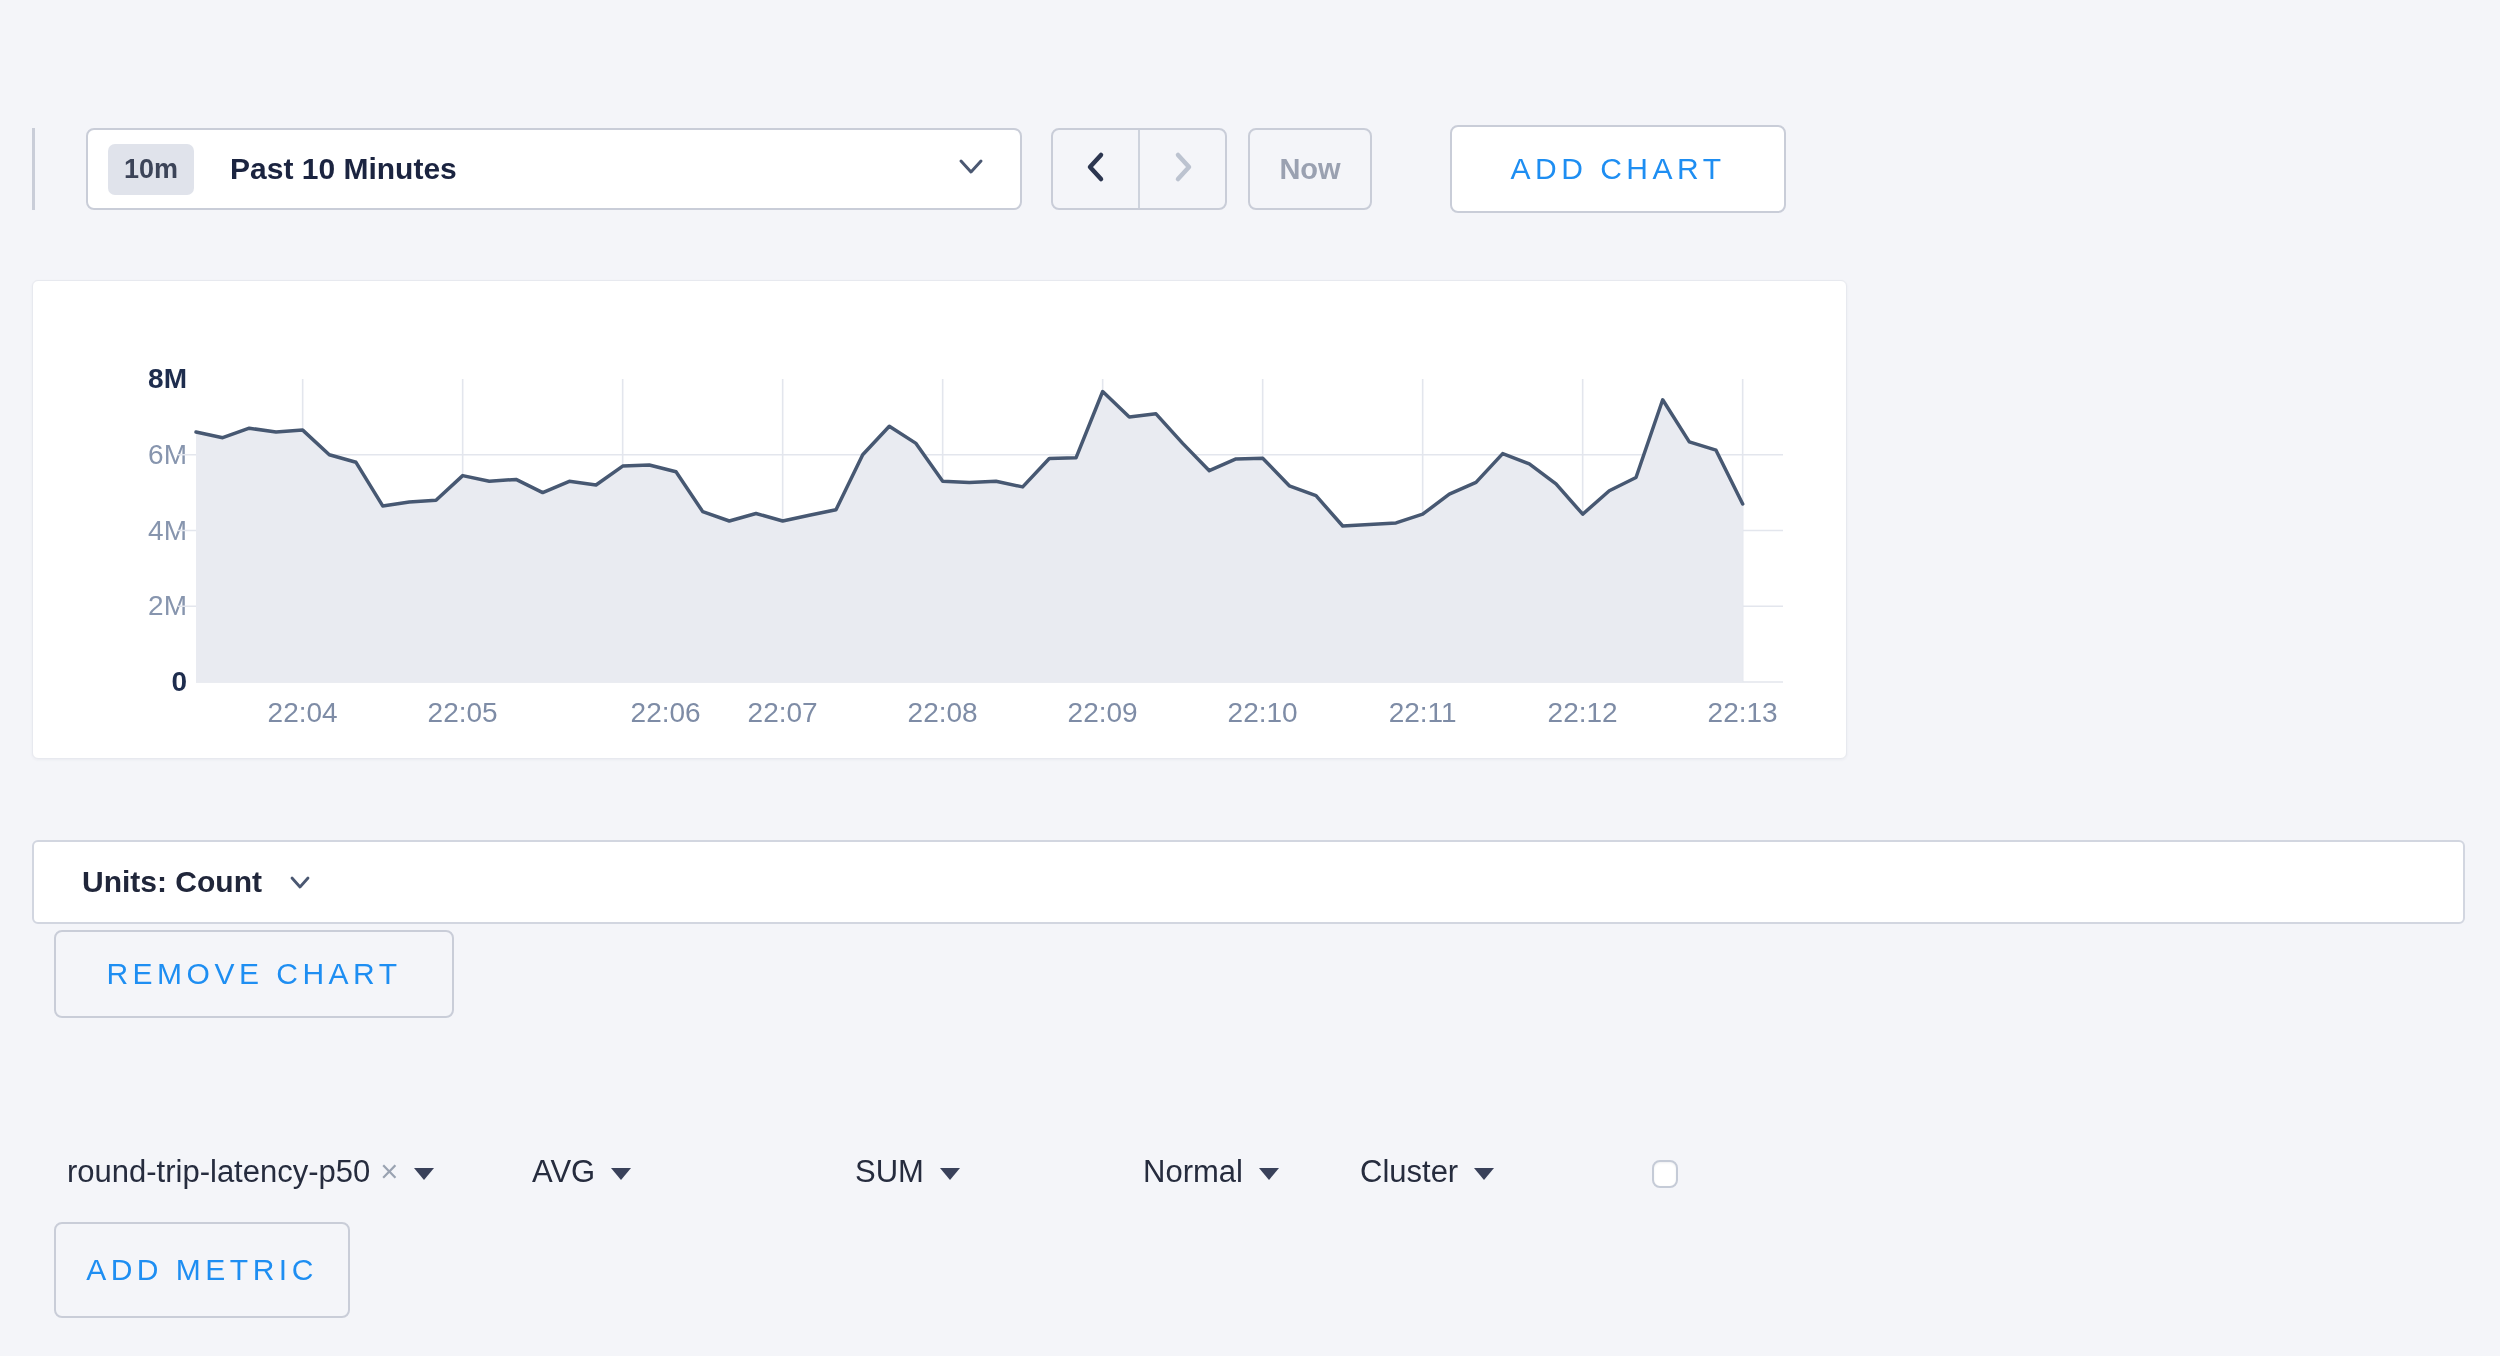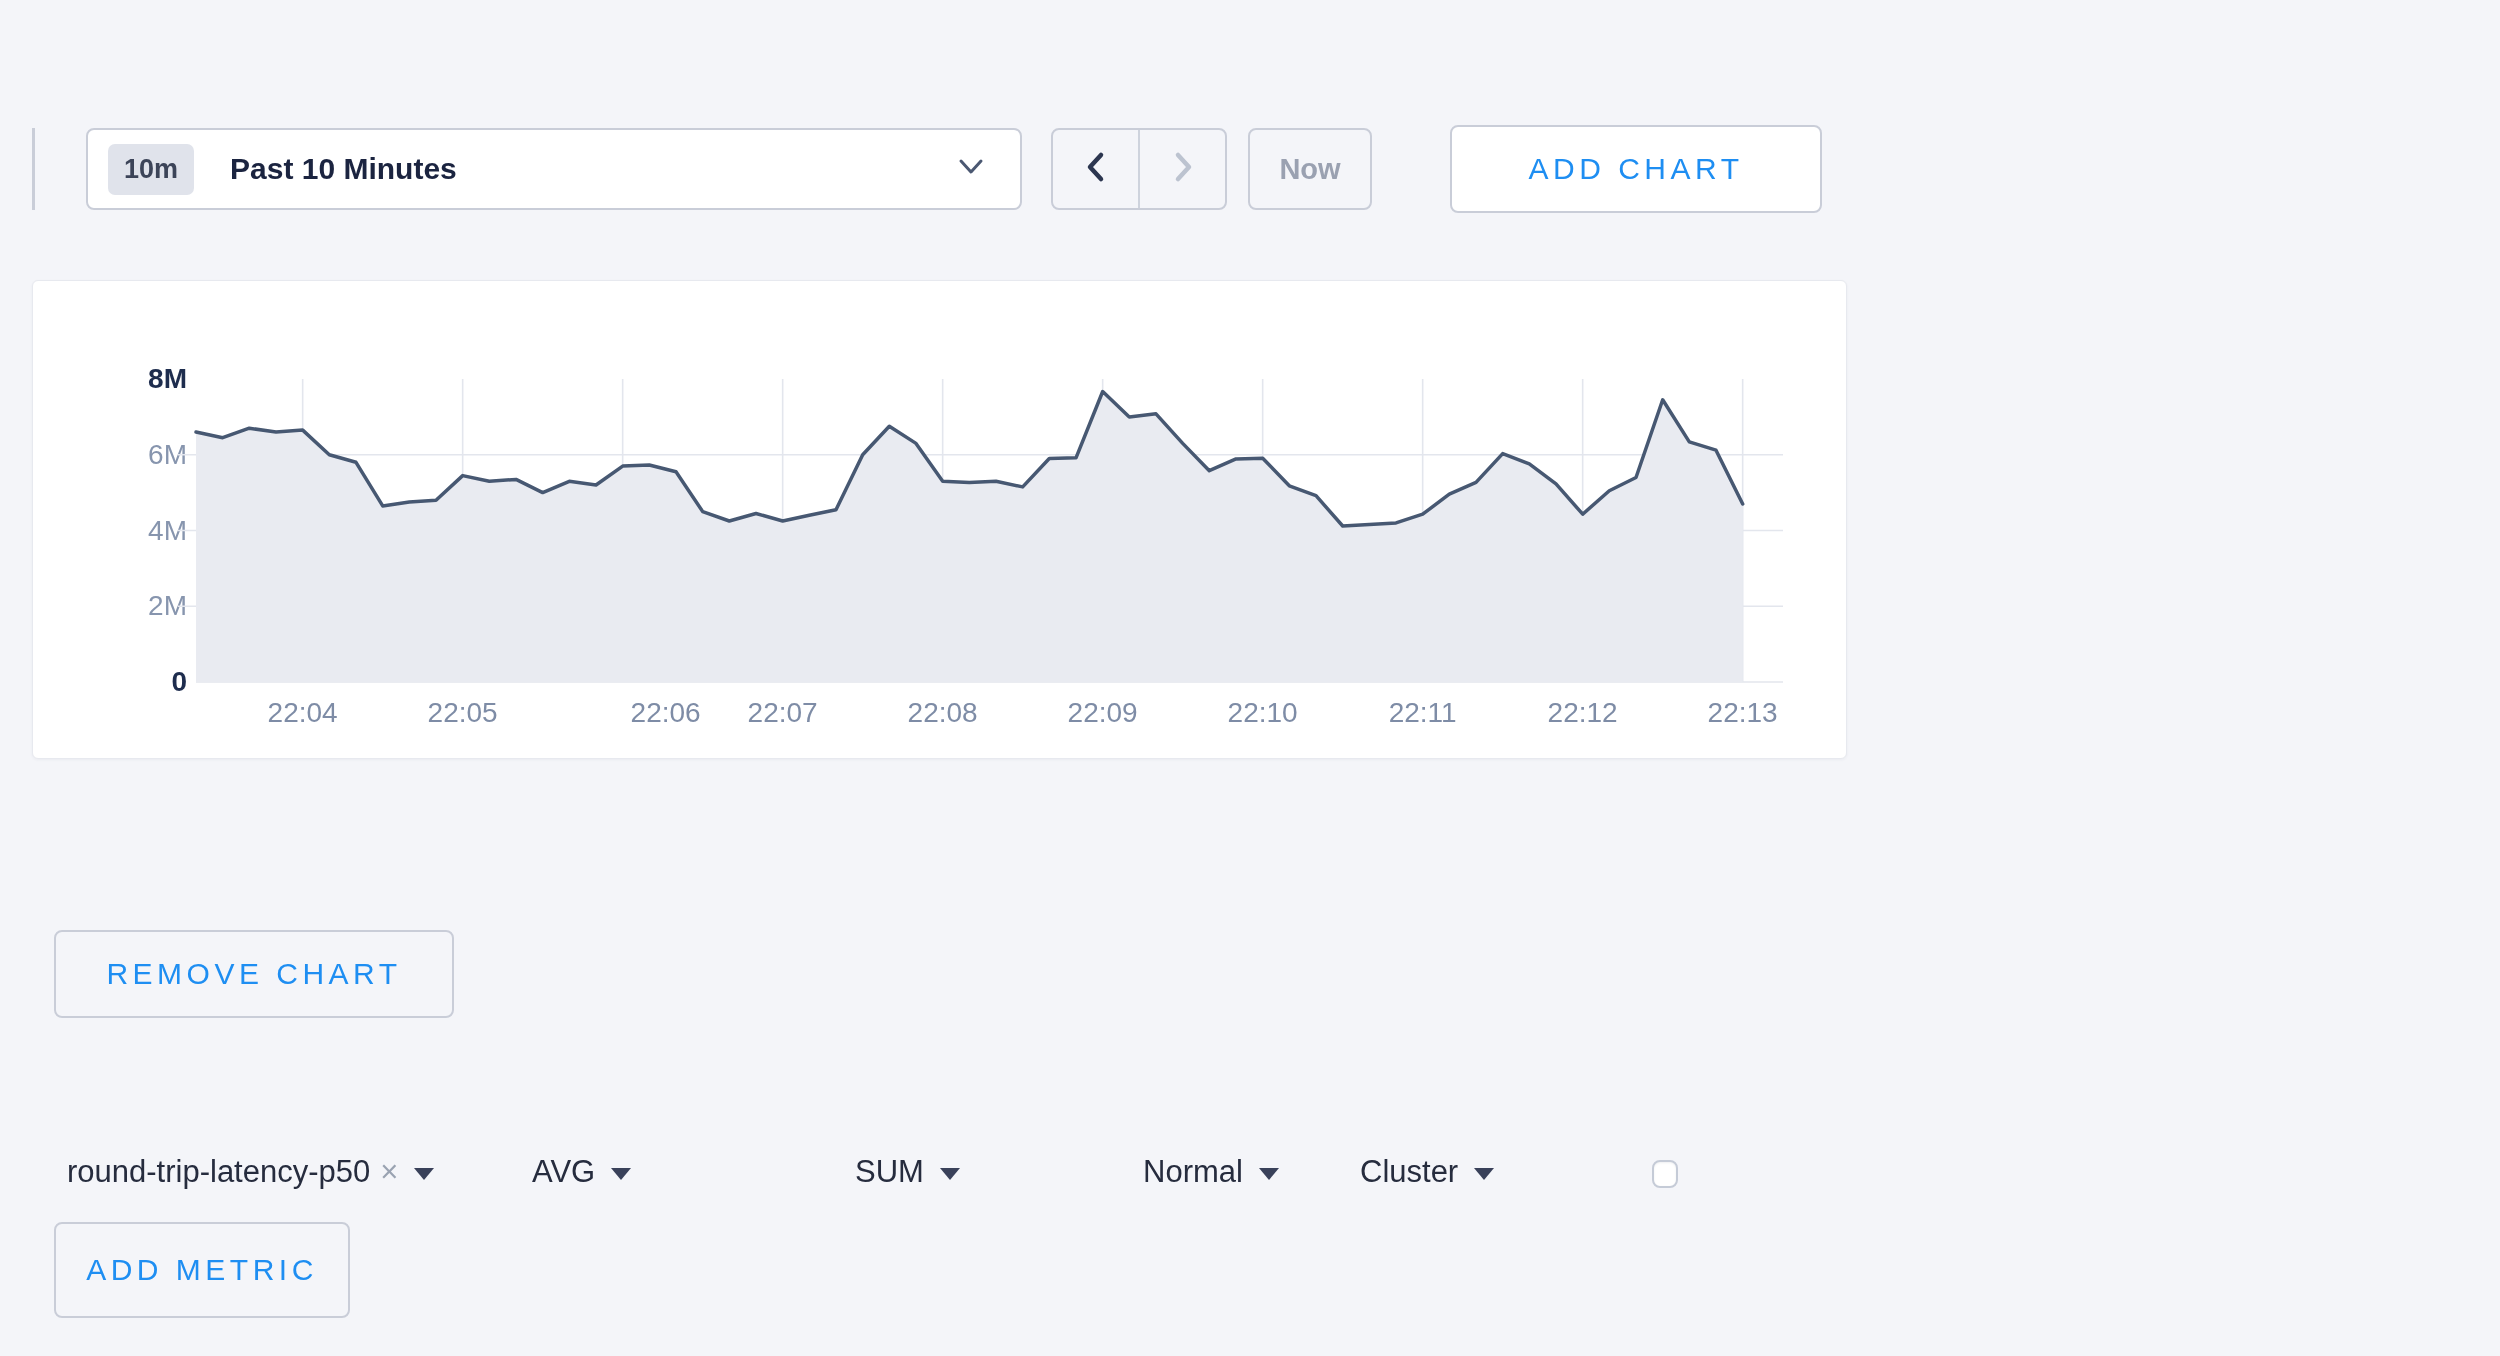--- a/index.html
+++ b/index.html
@@ -16,21 +16,21 @@
   .time-label { margin-left:36px; font-size:30px; font-weight:700; color:#1b2440; }
   .spacer { flex:1; }
 
   .nav-group { position:absolute; left:1051px; top:128px; width:176px; height:82px; border:2px solid #c9cdd8; border-radius:8px; display:flex; }
   .nav-half { flex:1; display:flex; align-items:center; justify-content:center; cursor:pointer; }
   .nav-half + .nav-half { border-left:2px solid #ced3dd; }
 
   .now-btn { position:absolute; left:1248px; top:128px; width:124px; height:82px; border:2px solid #c9cdd8; border-radius:8px; display:flex; align-items:center; justify-content:center; font-size:29px; font-weight:700; color:#9aa1b1; cursor:default; }
 
   .btn-blue { border:2px solid #c9cdd8; border-radius:8px; display:flex; align-items:center; justify-content:center; color:#1e8ef2; font-size:30px; font-weight:500; letter-spacing:4.5px; cursor:pointer; background:transparent; }
-  .add-chart-btn { position:absolute; left:1450px; top:125px; width:372px; height:88px; background:#fff; }
+  .add-chart-btn { position:absolute; left:1450px; top:125px; width:336px; height:88px; background:#fff; }
 
   
   .chart-card { position:absolute; left:32px; top:280px; width:1815px; height:479px; background:#fff; border:1px solid #e7e9ef; border-radius:6px; box-shadow:0 1px 3px rgba(40,50,80,.05); }
   .plot { position:absolute; left:163px; top:98px; width:1587px; height:303px; }
   .plot svg { overflow:visible; display:block; }
   .y-labels span { position:absolute; transform:translateY(-50%); font-size:28px; color:#8795ae; text-align:right; width:110px; right:1659px; }
   .y-labels span.strong { color:#1e2d4e; font-weight:700; }
   .x-labels span { position:absolute; transform:translateX(-50%); top:416px; font-size:28px; color:#7e8ca6; white-space:nowrap; }
 
   
@@ -129,20 +129,28 @@
         <span style="left: 749.667px;">22:07</span>
         <span style="left: 909.667px;">22:08</span>
         <span style="left: 1069.67px;">22:09</span>
         <span style="left: 1229.67px;">22:10</span>
         <span style="left: 1389.67px;">22:11</span>
         <span style="left: 1549.67px;">22:12</span>
         <span style="left: 1709.67px;">22:13</span>
       </div>
   </div>
 
+  <div class="units-bar">
+    <span class="units-label">Units: Count</span>
+    <span class="chev" style="margin-left:26px; margin-top:6px;">
+      <svg width="24" height="18" viewBox="0 0 24 18">
+          <polyline points="4,4 12,13 20,4" fill="none" stroke="#4b5872" stroke-width="2.8" stroke-linecap="round" stroke-linejoin="round"></polyline>
+        </svg>
+    </span>
+  </div>
 
   <div class="btn-blue remove-chart-btn">REMOVE CHART</div>
 
 
   <div class="metric-row">
     <div class="cell" style="left:35px;">
       <span class="txt">round-trip-latency-p50</span>
       <span class="x-glyph">×</span>
       <span class="caret-down"></span>
     </div>

